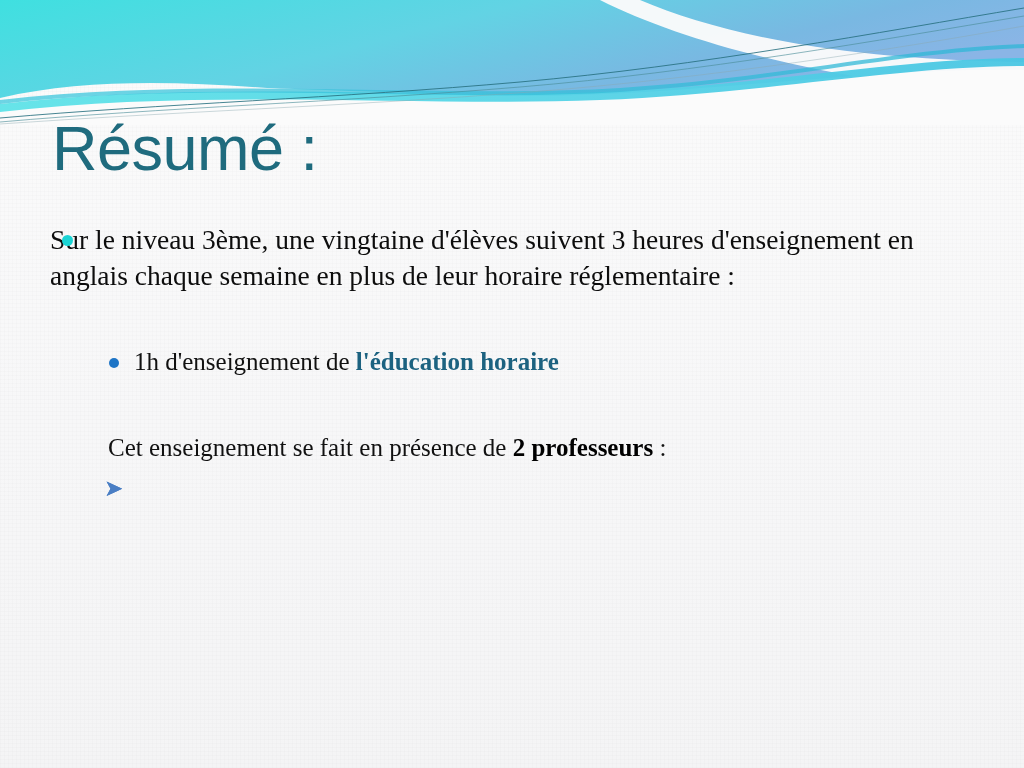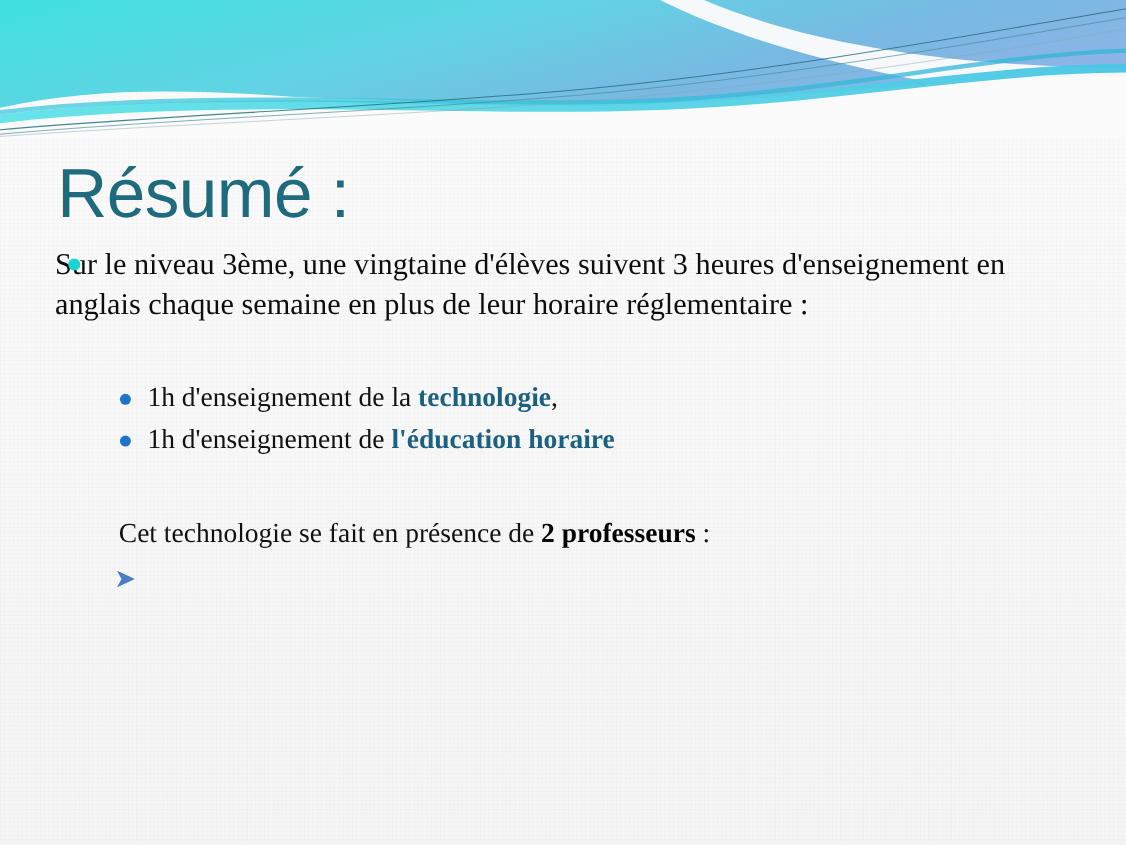--- a/index.html
+++ b/index.html
@@ -37,21 +37,21 @@
     height: 125px;
     overflow: hidden;
     pointer-events: none;
   }
   #banner svg { display: block; }
 
   
   #title {
     position: absolute;
     left: 52px;
-    top: 140px;
+    top: 112px;
     font-family: "Liberation Sans", sans-serif;
     font-size: 63px;
     line-height: 72px;
     font-weight: 400;
     letter-spacing: -0.5px;
     color: #1f6b7e;
     white-space: nowrap;
   }
 
   
@@ -177,35 +177,31 @@
 
   <div id="body-area">
 
     <div class="lvl1">
       <span class="dot"></span>
       <span>Sur le niveau 3ème, une vingtaine d'élèves suivent 3 heures d'enseignement en anglais chaque semaine en plus de leur horaire réglementaire :</span>
     </div>
 
     <div class="sub-list">
 
-      <div class="lvl2">
-        <span class="dot"></span>
-        <span>1h d'enseignement de la </span><span class="hl">technologie</span><span>,</span>
-      </div>
 
       <div class="lvl2">
         <span class="dot"></span>
         <span>1h d'enseignement de </span><span class="hl">l'éducation horaire</span><span></span>
       </div>
 
 
     </div>
 
     <div class="intro-line">
-      <span>Cet technologie se fait en présence de </span><span class="bold-black">2 professeurs</span><span> :</span>
+      <span>Cet enseignement se fait en présence de </span><span class="bold-black">2 professeurs</span><span> :</span>
     </div>
 
     <div class="arrow-list">
 
       <div class="lvl3">
         <span class="arrow">➤</span>
       </div>
 
       <div class="lvl3">
         <span class="arrow">➤</span>

